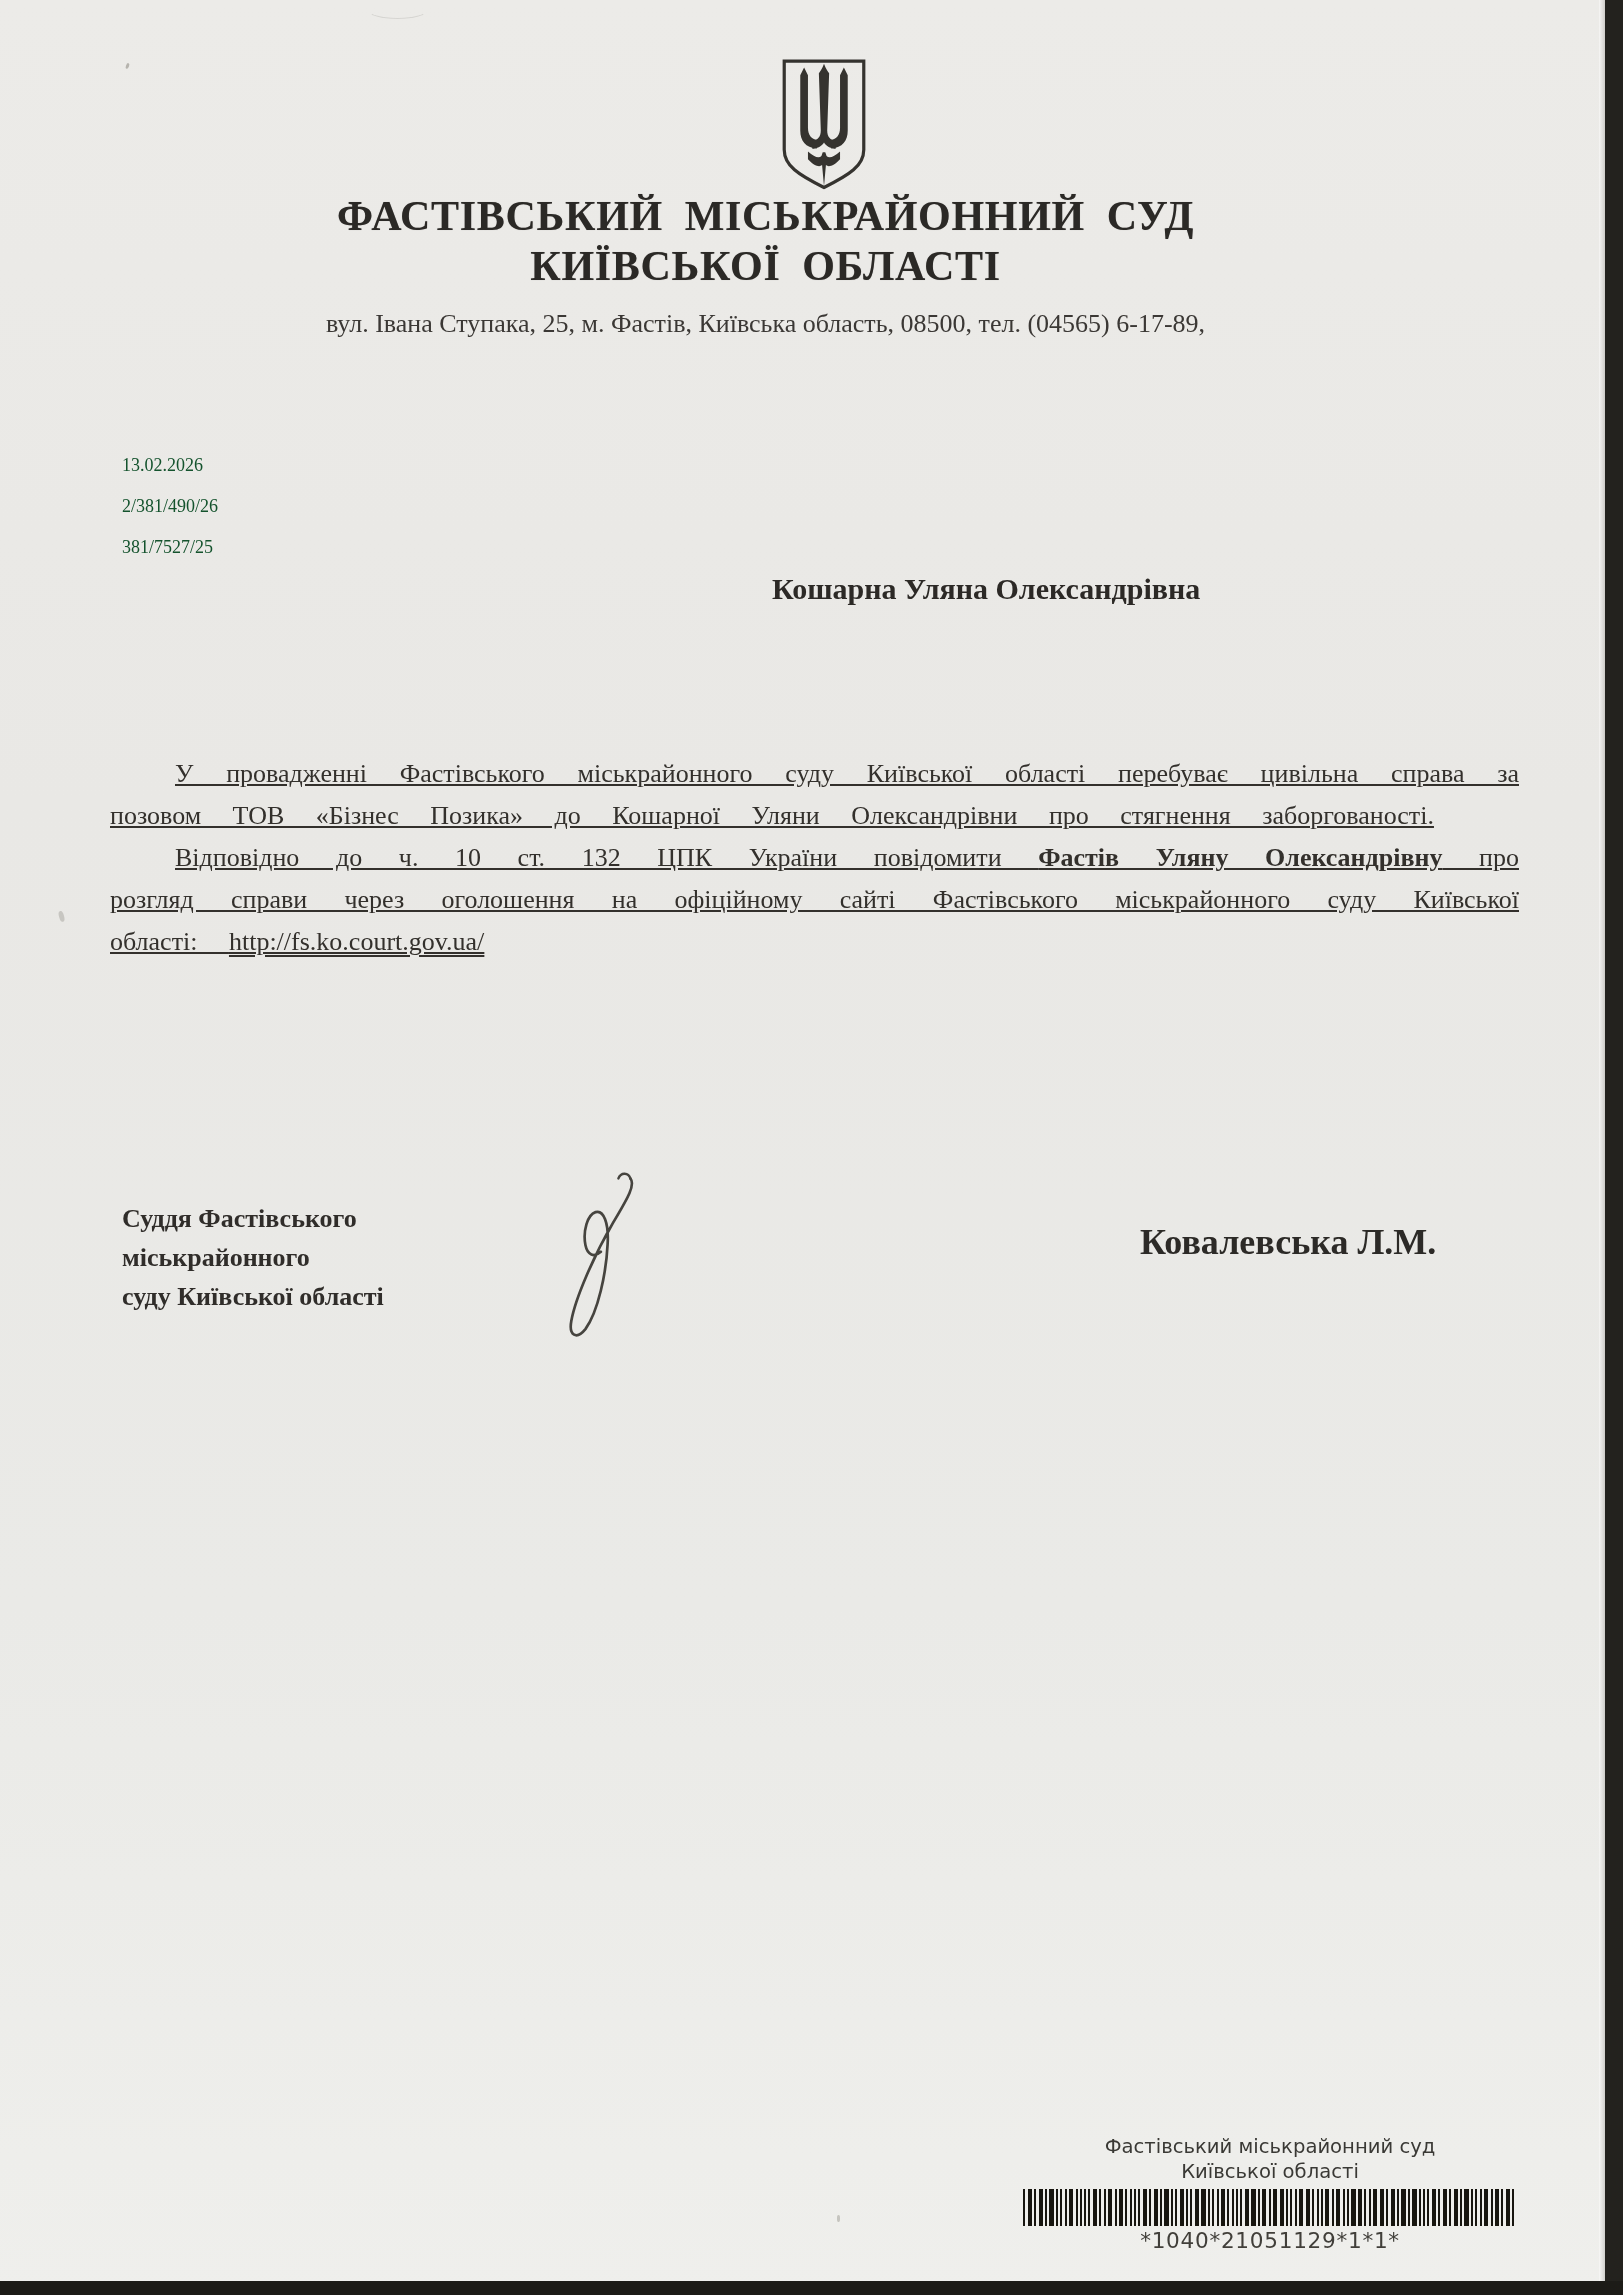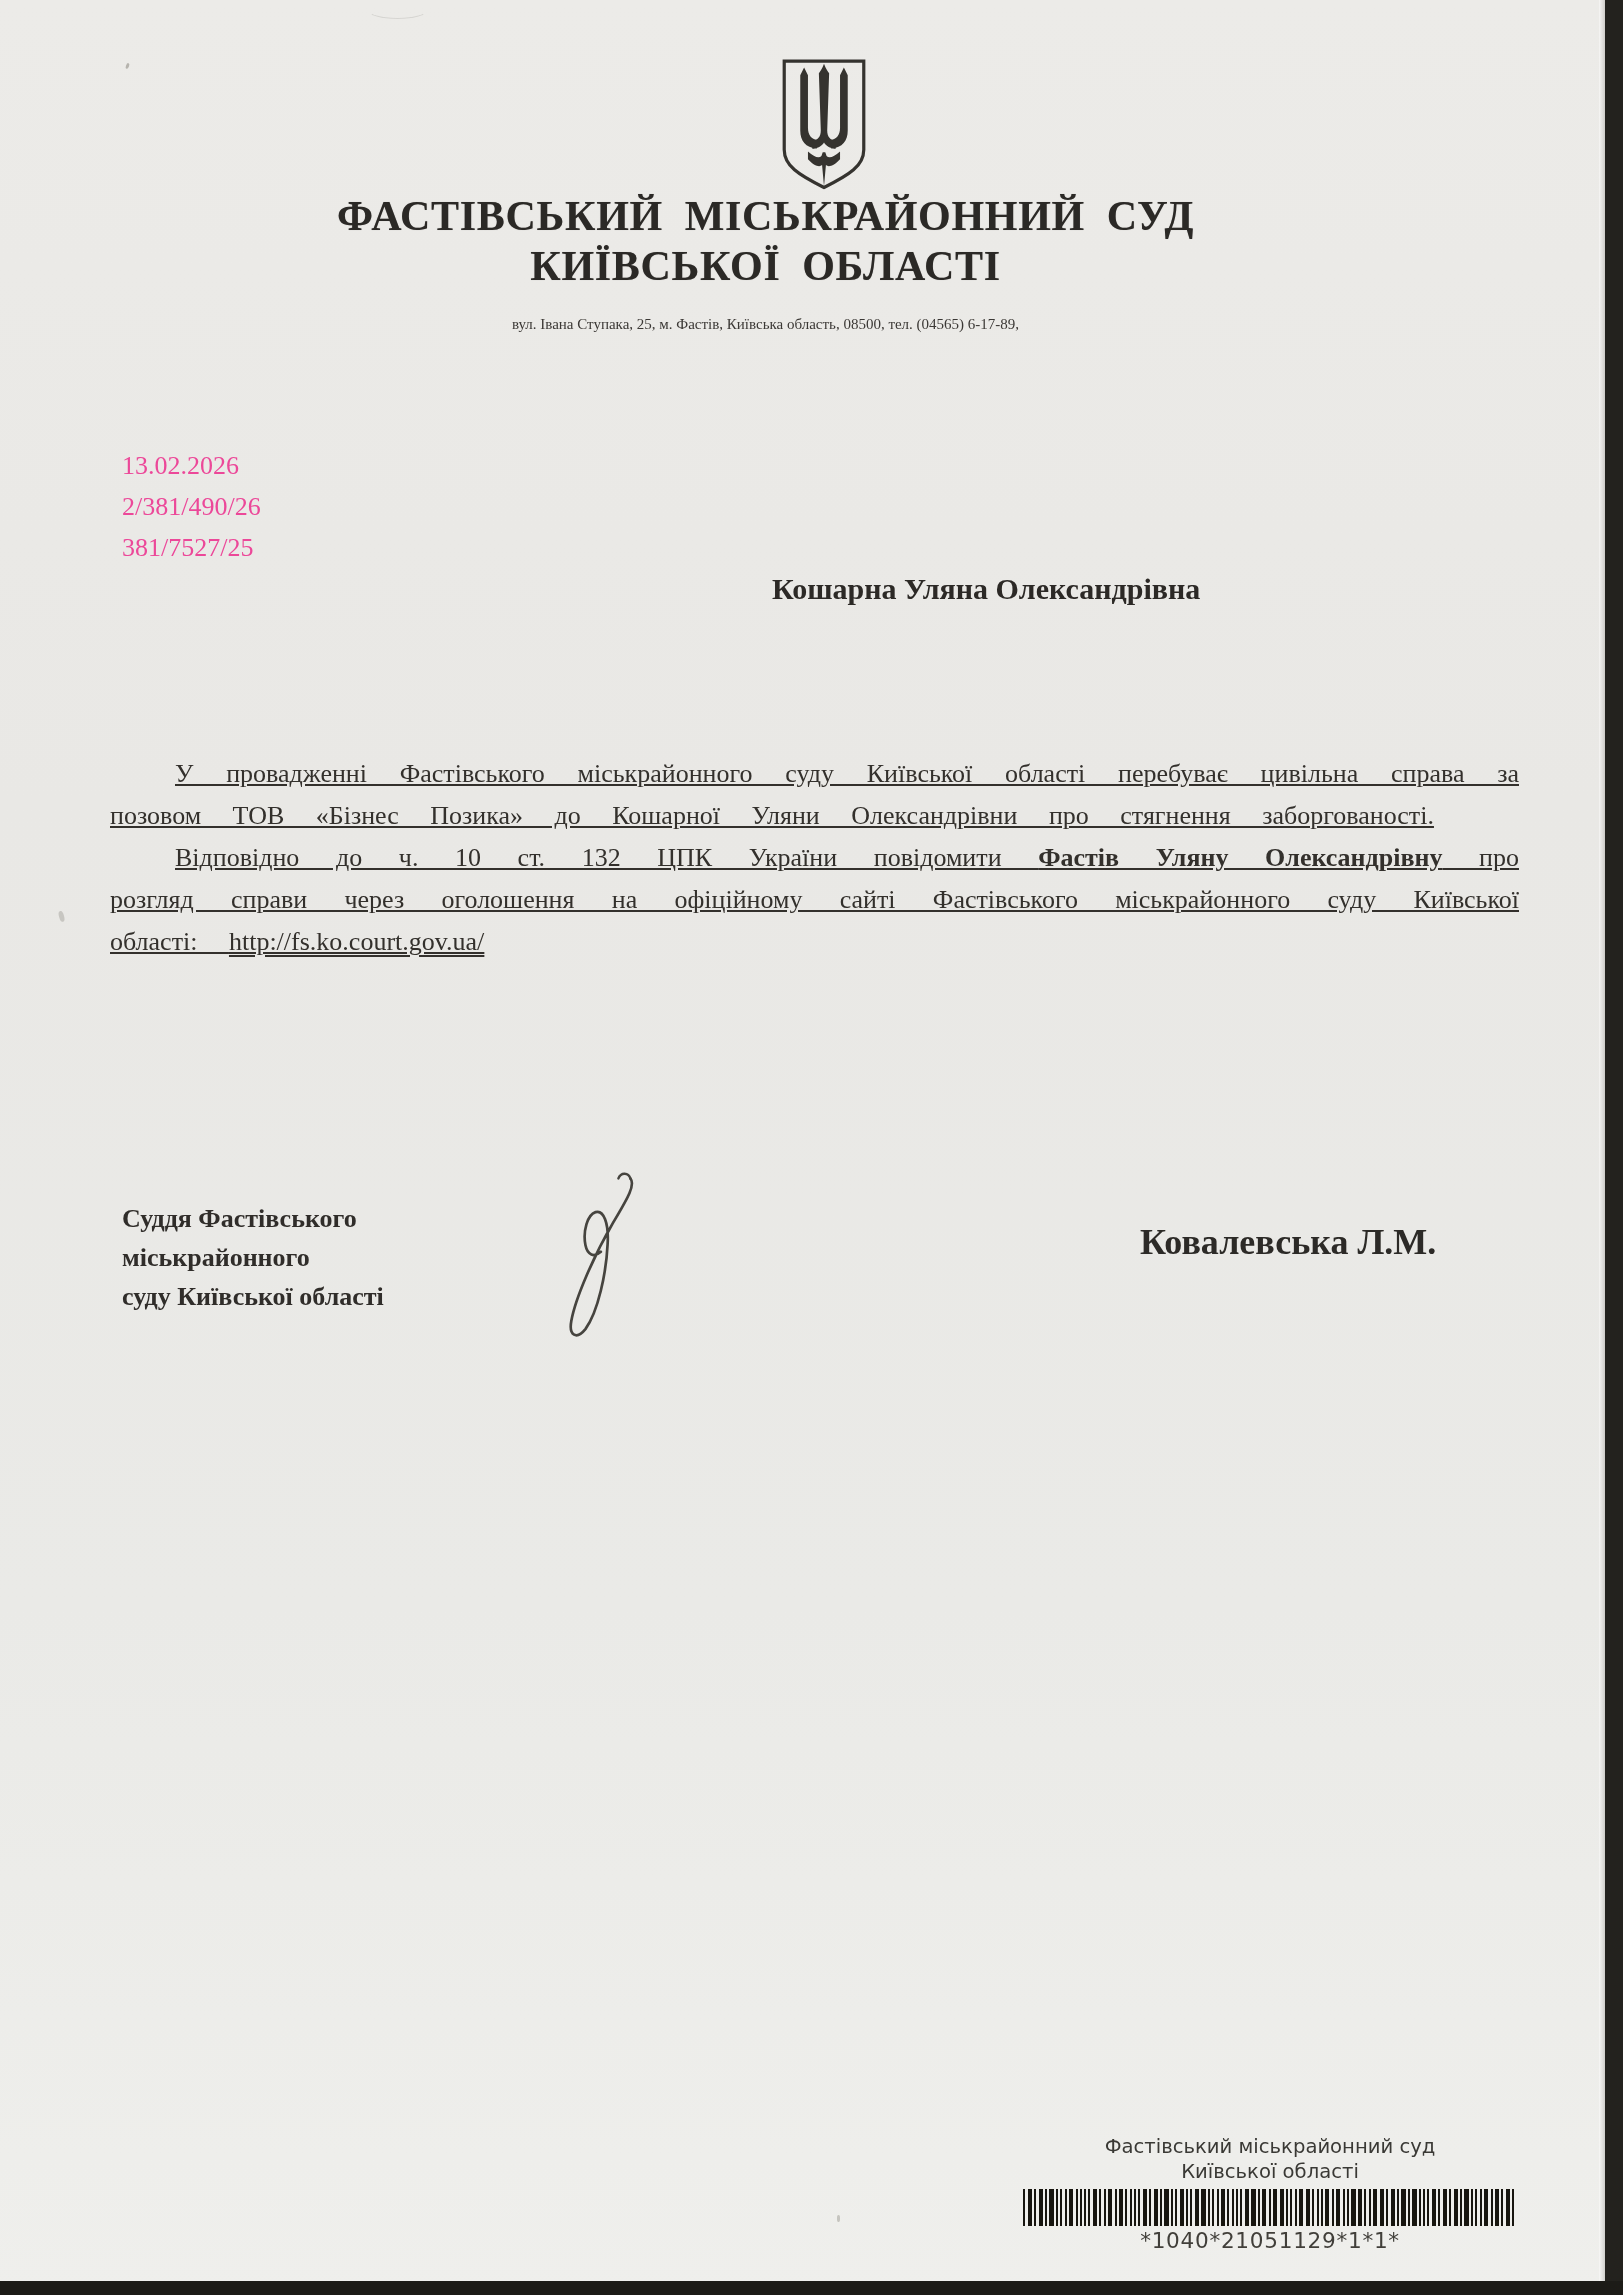--- a/index.html
+++ b/index.html
@@ -14,23 +14,23 @@
   .scan-right{right:0;top:0;width:17.7px;height:100%;background:#23221e;}
   .scan-right-soft{right:17.7px;top:0;width:5.9px;height:100%;background:linear-gradient(90deg,rgba(255,255,255,.55),rgba(120,118,112,.25));}
   .scan-bottom{left:0;bottom:0;width:100%;height:13.7px;background:#1c1b17;}
   
   .emblem{left:779px;top:56px;width:90px;height:136px;}
   
   .court-head{left:111px;top:191px;width:1309px;text-align:center;
     font-weight:bold;font-size:42px;line-height:50px;letter-spacing:0.7px;word-spacing:10.5px;color:#2b2926;
     text-shadow:0 0 0.7px rgba(40,38,34,.35);}
   .court-address{left:111px;top:306px;width:1309px;text-align:center;
-    font-size:15px;line-height:36px;color:#3b3835;}
-  
-  .refs{left:122px;top:445px;font-size:26px;line-height:41px;color:#ec4899;}
+    font-size:26px;line-height:36px;color:#3b3835;}
+  
+  .refs{left:122px;top:445px;font-size:18px;line-height:41px;color:#14532d;}
   
   .addressee{left:772px;top:572px;font-size:30px;font-weight:bold;color:#2c2926;}
   
   .body-text{left:110px;top:753px;width:1409px;font-size:26px;line-height:42px;
     text-align:justify;word-spacing:25px;color:#33302c;}
   .body-text p{margin:0;text-indent:65px;text-decoration:underline;}
   .bold{font-weight:bold;}
   .emph-underline{font-weight:bold;text-decoration:underline;text-decoration-thickness:2px;text-underline-offset:5.2px;}
   .doc-link{color:#33302c;text-decoration:underline;text-decoration-thickness:1.6px;text-underline-offset:5.2px;cursor:pointer;}
   

